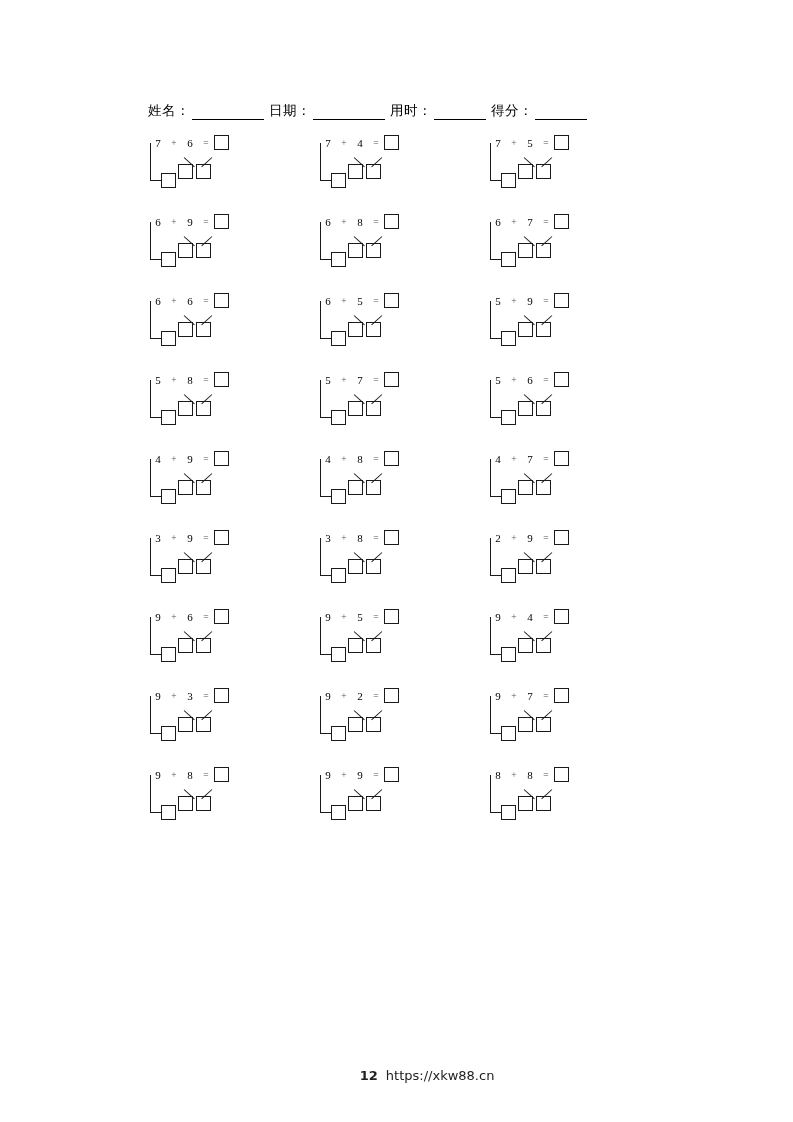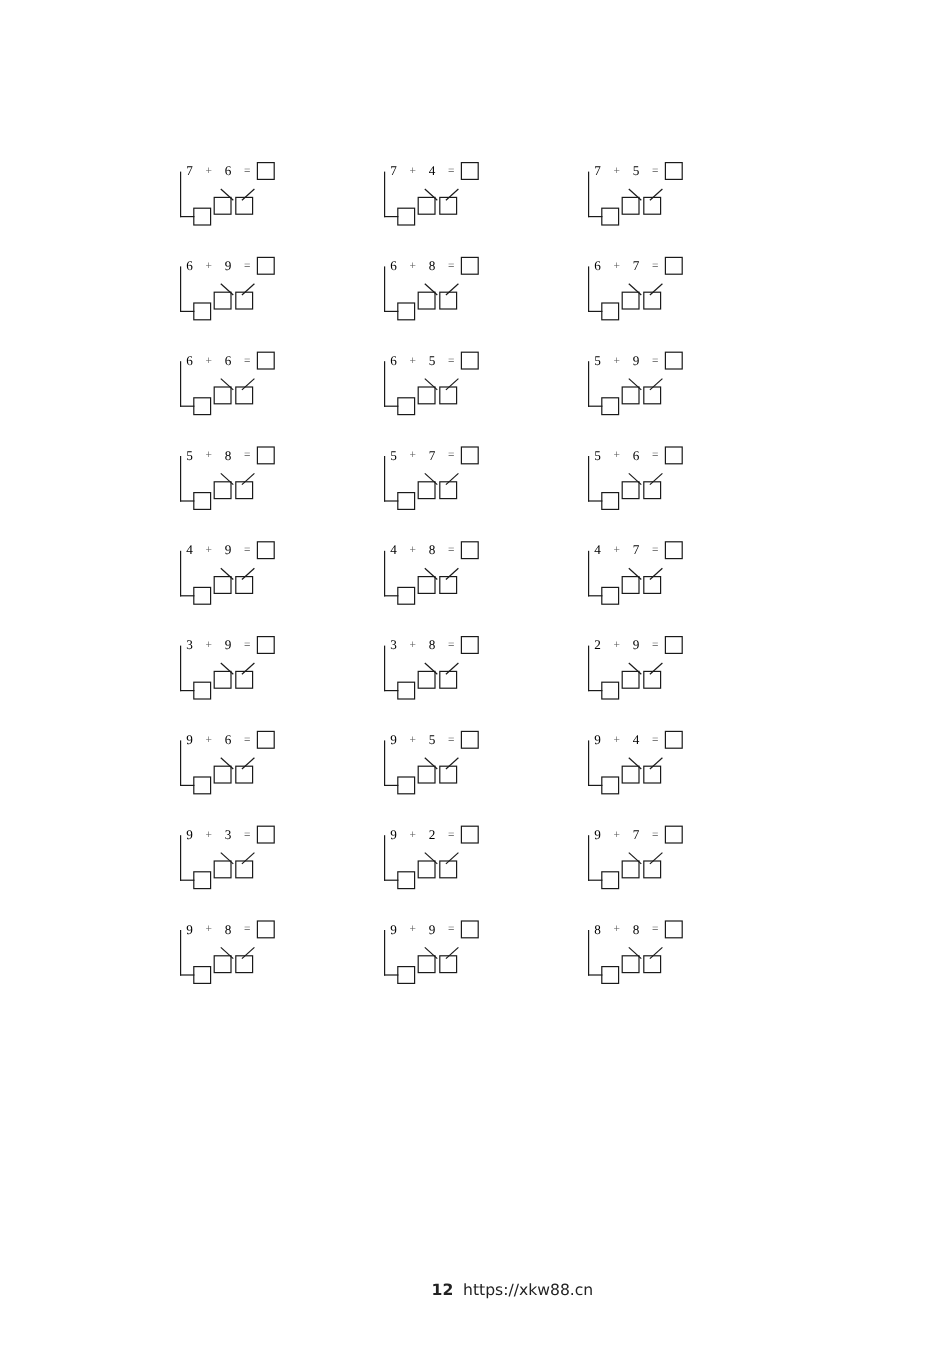--- a/index.html
+++ b/index.html
@@ -178,20 +178,30 @@
   .footer .pg {
     font-weight: bold;
     margin-right: 4px;
   }
 </style>
 </head>
 <body>
 
 <div class="page">
 
+  <div class="header">
+    <span class="hdr-label">姓名：</span>
+    <span class="hdr-blank blank-name"></span>
+    <span class="hdr-label">日期：</span>
+    <span class="hdr-blank blank-date"></span>
+    <span class="hdr-label">用时：</span>
+    <span class="hdr-blank blank-time"></span>
+    <span class="hdr-label">得分：</span>
+    <span class="hdr-blank blank-score"></span>
+  </div>
 
   <div class="grid" id="grid">
       <div class="row">
         <div class="cell c0">
           <div class="expr">
             <span class="num-a">7</span>
             <span class="plus">+</span>
             <span class="num-b">6</span>
             <span class="eq">=</span>
             <span class="ansbox"></span>

